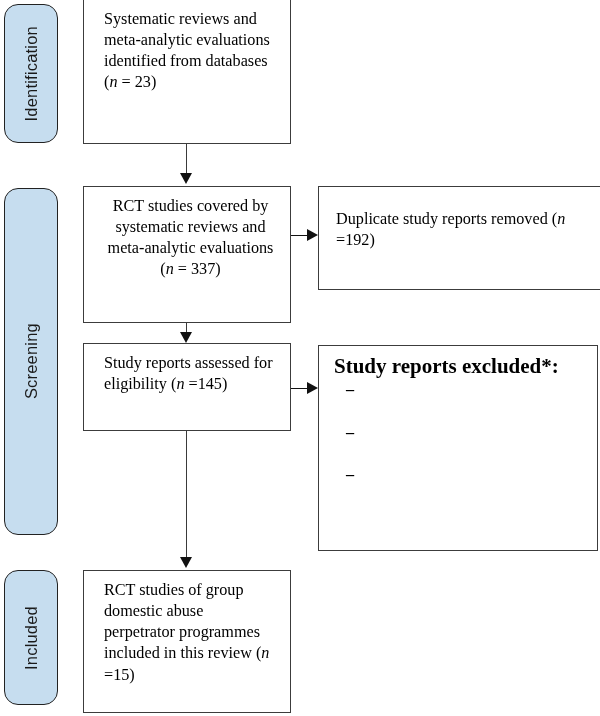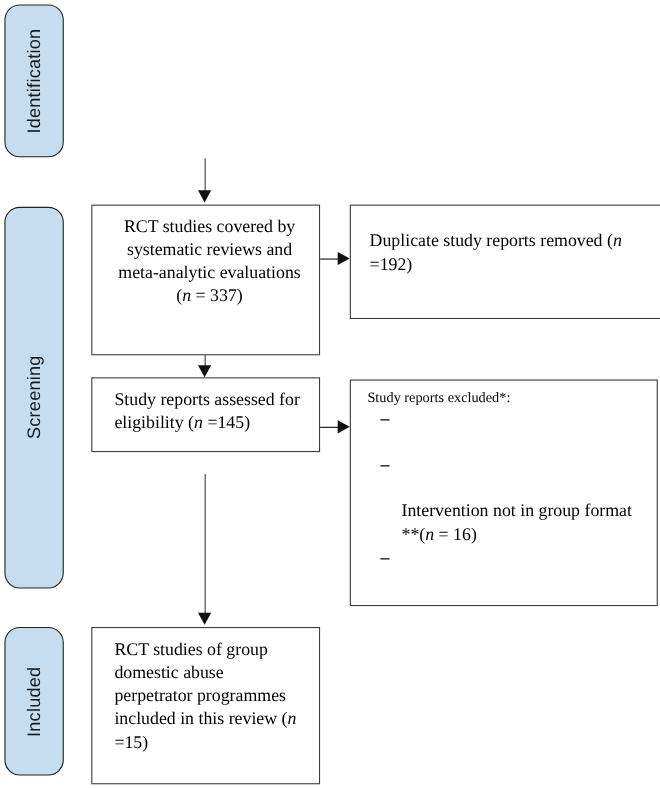--- a/index.html
+++ b/index.html
@@ -61,27 +61,27 @@
   .flow-box .box-text {
     font-size: 16.2px;
     line-height: 1.305;
     color: #000000;
     white-space: pre-line;
   }
   .flow-box .box-text i { font-style: italic; }
 
   #box-identified      { left: 83px;  top: -1px;  width: 208px; height: 145px; }
   #box-covered         { left: 83px;  top: 186px; width: 208px; height: 137px; text-align: center; }
-  #box-assessed        { left: 83px;  top: 343px; width: 208px; height: 68px;  }
+  #box-assessed        { left: 83px;  top: 343px; width: 208px; height: 88px;  }
   #box-included        { left: 83px;  top: 570px; width: 208px; height: 143px; }
   #box-duplicates      { left: 318px; top: 186px; width: 303px; height: 104px; padding-left: 17px; padding-top: 22px; }
   #box-excluded        { left: 318px; top: 345px; width: 280px; height: 206px; padding-left: 15px; padding-top: 7px; }
 
   
-  .excl-title { font-size: 13px; line-height: 1.30; }
+  .excl-title { font-size: 21px; line-height: 1.30; font-weight: bold; }
   .excl-list {
     margin: 0;
     padding: 0;
     list-style: none;
   }
   .excl-list li {
     position: relative;
     padding-left: 31px;
     font-size: 16.2px;
     line-height: 1.305;
@@ -147,20 +147,23 @@
   </div>
 
   <div class="stage-pill" id="pill-screening">
     <span class="stage-label">Screening</span>
   </div>
 
   <div class="stage-pill" id="pill-included">
     <span class="stage-label">Included</span>
   </div>
 
+  <div class="flow-box" id="box-identified">
+    <div class="box-text">Systematic reviews and meta-analytic evaluations identified from databases (<i>n</i> = 23)</div>
+  </div>
 
   <div class="flow-box" id="box-covered">
     <div class="box-text">RCT studies covered by systematic reviews and meta-analytic evaluations (<i>n</i> = 337)</div>
   </div>
 
   <div class="flow-box" id="box-duplicates">
     <div class="box-text">Duplicate study reports removed (<i>n</i> =192)</div>
   </div>
 
   <div class="flow-box" id="box-assessed">
@@ -168,21 +171,20 @@
   </div>
 
   <div class="flow-box" id="box-excluded">
     <div class="excl-title">Study reports excluded*:</div>
     <ul class="excl-list">
       <li>
         <span class="dash">–</span>
       </li>
       <li>
         <span class="dash">–</span>
-        <span>Intervention not in group format **(<i>n</i> = 16)</span>
       </li>
       <li>
         <span class="dash">–</span>
       </li>
     </ul>
   </div>
 
   <div class="flow-box" id="box-included">
     <div class="box-text">RCT studies of group domestic abuse perpetrator programmes included in this review (<i>n</i> =15)</div>
   </div>

